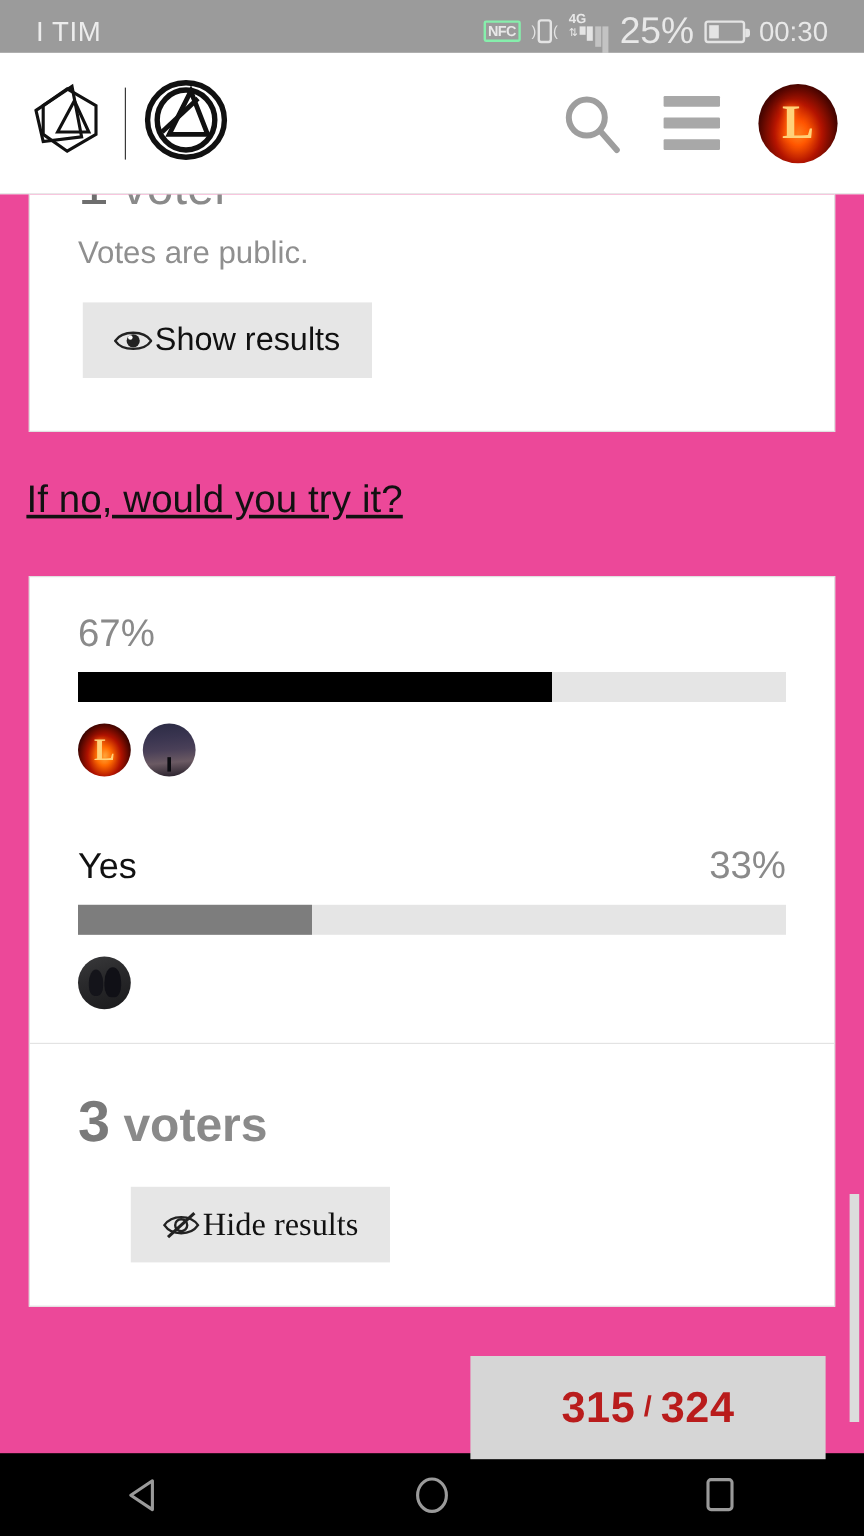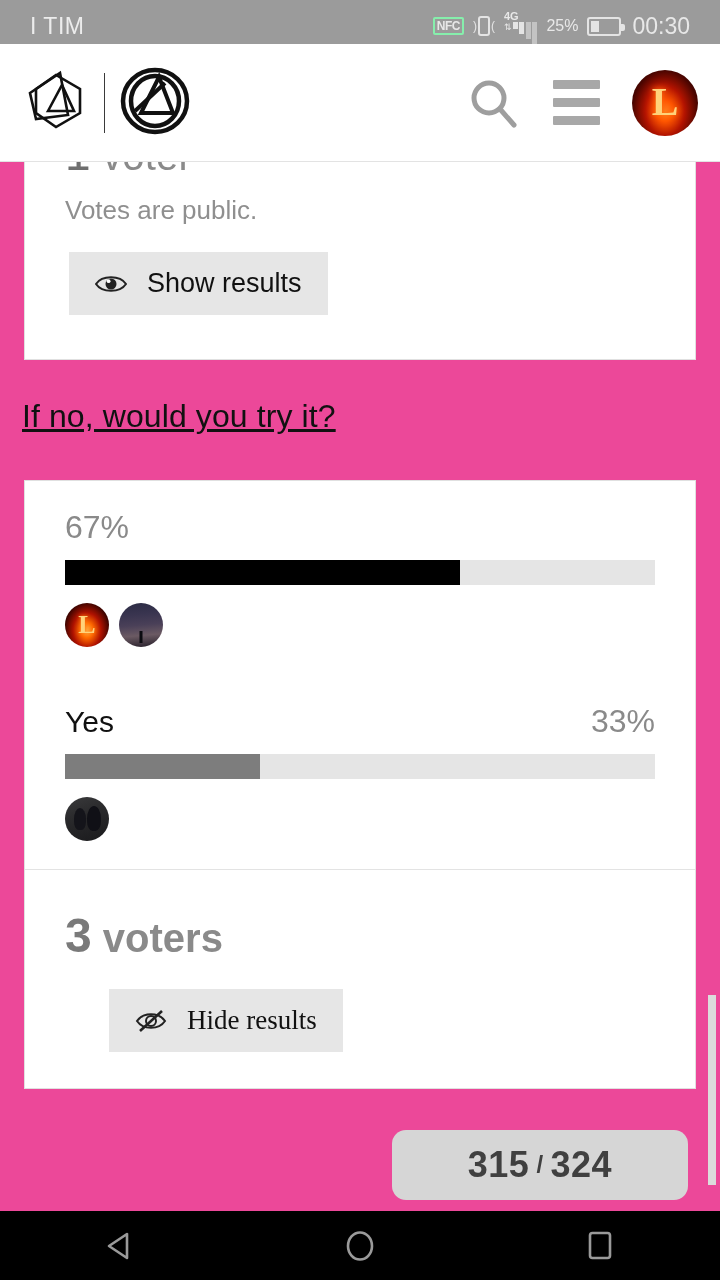--- a/index.html
+++ b/index.html
@@ -27,21 +27,21 @@
   .vib-body { width: 12px; height: 20px; border: 2px solid #e4e4e4; border-radius: 3px; }
   .vib-wave { font-size: 12px; line-height: 1; color: #e4e4e4; }
   .sig-wrap { position: relative; display: flex; align-items: flex-start; gap: 1.5px; height: 24px; padding-top: 8px; }
   .sig-4g { position: absolute; top: -3px; left: 0px; font-size: 11px; font-weight: bold; line-height: 1; }
   .sig-arrows { font-size: 9px; line-height: 1; position: absolute; top: 9px; left: 0px; }
   .bar { width: 5px; background: #e4e4e4; }
   .b1 { height: 7px; margin-left: 9px; }
   .b2 { height: 12px; }
   .b3 { height: 17px; opacity: .55; }
   .b4 { height: 22px; opacity: .55; }
-  .sb-pct { font-size: 16px; }
+  .sb-pct { font-size: 31px; }
   .batt { position: relative; width: 34px; height: 19px; border: 2.5px solid #e4e4e4; border-radius: 3px; }
   .batt::after { content:""; position: absolute; right: -6px; top: 5px; width: 4px; height: 7px; background: #e4e4e4; border-radius: 0 2px 2px 0; }
   .batt-fill { position: absolute; left: 2px; top: 2px; bottom: 2px; width: 26%; background: #e4e4e4; }
   .sb-time { font-size: 23px; margin-left: 2px; }
 
   
   .appbar {
     position: absolute; top: 44px; left: 0; width: 720px; height: 118px;
     background: #ffffff; display: flex; align-items: center; padding: 0 22px;
     border-bottom: 1px solid #e3e3e3;
@@ -66,21 +66,21 @@
   
   .content { position: absolute; top: 162px; left: 0; width: 720px; height: 1050px; background: #ec4899; overflow: hidden; }
 
   
   .card-top { position: absolute; top: -36px; left: 24px; right: 24px; border: 1px solid #e0e0e0; background: #fff; height: 234px; }
   .voters-line { padding: 0 40px; font-size: 40px; color: #8a8a8a; font-weight: 300; letter-spacing: .2px; }
   .voters-line .num { font-size: 46px; color: #6e6e6e; }
   .votes-public { padding: 14px 40px 0 40px; font-size: 26px; color: #8f8f8f; }
 
   .res-btn {
-    display: inline-flex; align-items: center; gap: 20px;
+    display: inline-flex; align-items: center; gap: 2px;
     background: #e6e6e6; color: #111; border: none;
     padding: 16px 26px; font-size: 27px; font-family: "Liberation Sans", sans-serif;
     margin: 26px 0 0 44px; cursor: pointer;
   }
   .eye svg { display: block; }
 
   
   .question {
     position: absolute; top: 236px; left: 22px; right: 24px;
     font-size: 32px; color: #111; letter-spacing: .1px; text-decoration: underline;
@@ -109,23 +109,23 @@
 
   .divider { height: 1px; background: #e3e3e3; width: 100%; }
 
   .tally { padding: 38px 40px 0 40px; }
   .tally-text { font-size: 40px; color: #8a8a8a; font-weight: 700; }
   .tally-text .num { font-size: 48px; color: #7a7a7a; }
   .tally-btn { margin: 26px 0 36px 44px; font-family: Liberation Serif, serif; }
 
   
   .page-counter {
-    position: absolute; left: 392px; top: 1130px; width: 296px; height: 70px;
+    position: absolute; left: 392px; top: 1130px; width: 296px; height: 86px;
     background: #d6d6d6; display: flex; align-items: center; justify-content: center;
-    font-size: 36px; font-weight: bold; color: #404040; letter-spacing: .5px; z-index: 8; border-radius: 14px;
+    font-size: 36px; font-weight: bold; color: #b91c1c; letter-spacing: .5px; z-index: 8;
   }
   .page-counter .sep { font-size: 24px; margin: 0 7px; font-weight: bold; }
 
   
   .scrollbar { position: absolute; right: 4px; top: 995px; width: 8px; height: 190px; background: #dcdcdc; z-index: 7; }
 
   
   .navbar {
     position: absolute; bottom: 0; left: 0; width: 720px; height: 69px;
     background: #000; display: flex; align-items: center; justify-content: space-around;

